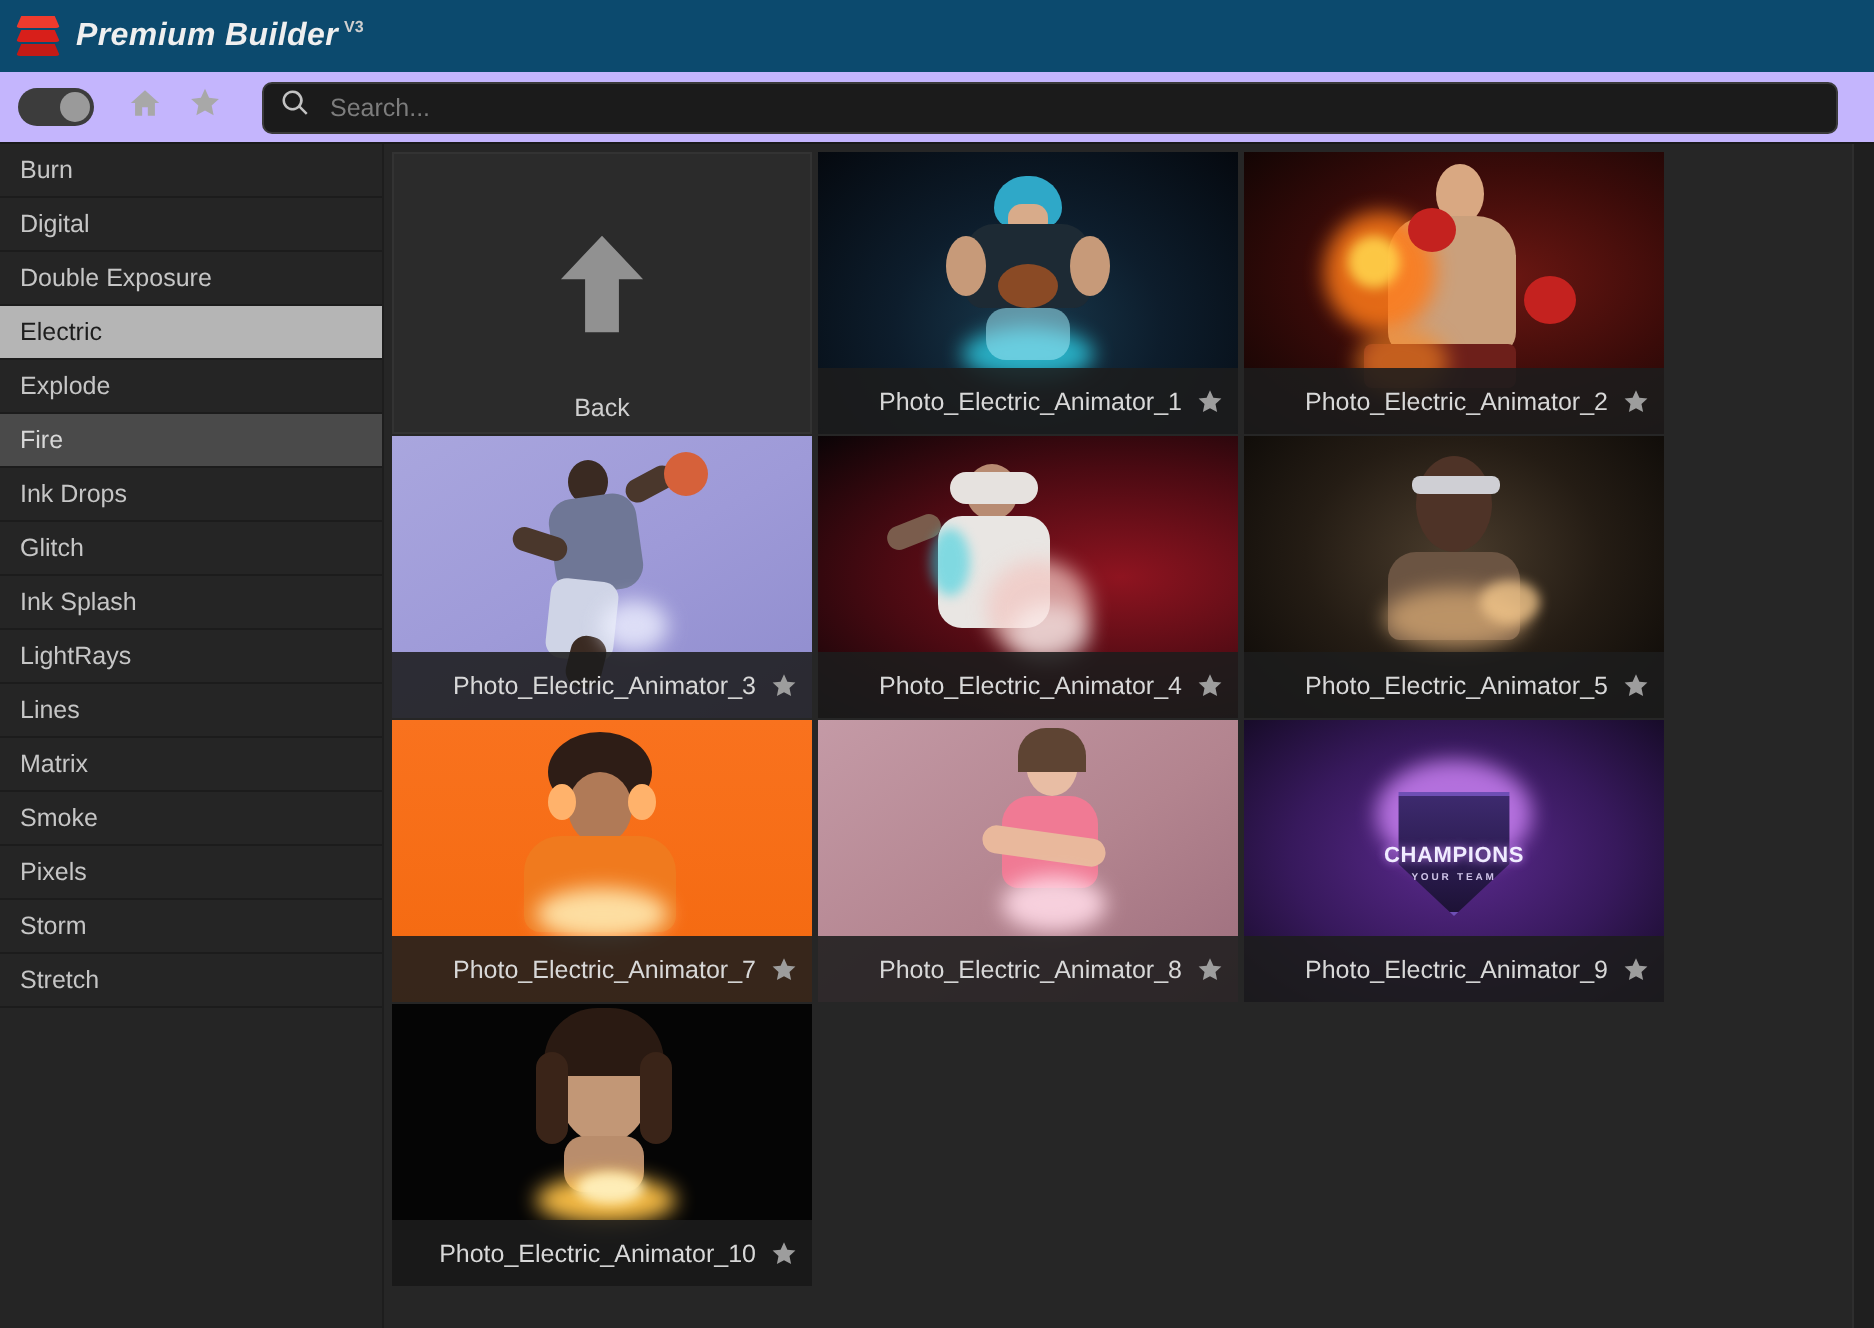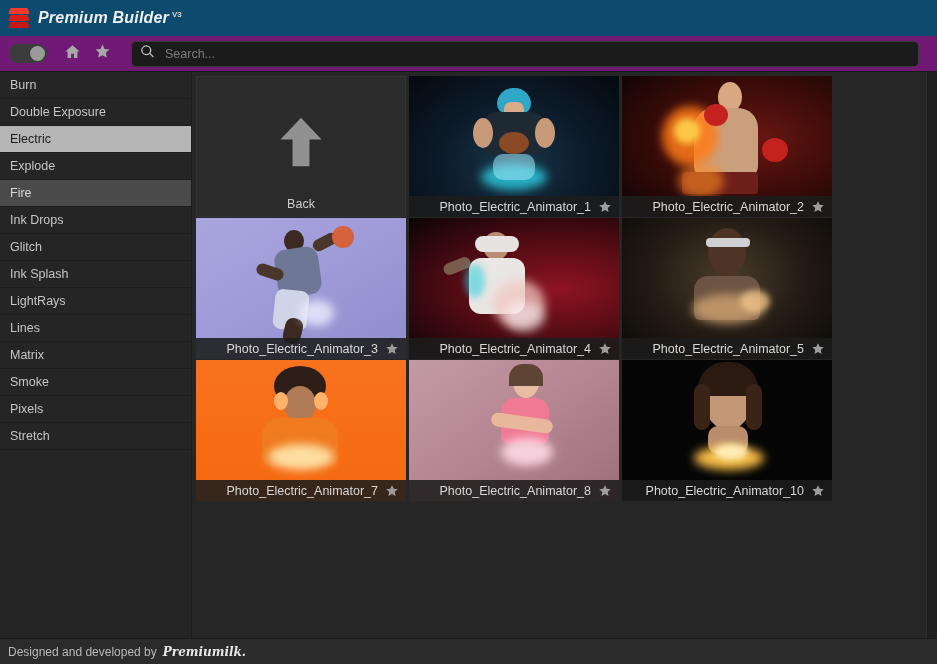--- a/index.html
+++ b/index.html
@@ -38,21 +38,21 @@
     letter-spacing: .2px;
   }
   .app-version {
     color: #cfcfcf; font-size: 8px; font-weight: bold;
     vertical-align: super; margin-left: 3px;
   }
 
   
   .toolbar {
     height: 36px; min-height: 36px;
-    background: #701a75;
+    background: #c4b5fd;
     display: flex; align-items: center;
     padding: 0 9px;
     border-bottom: 1px solid #1a1a1a;
   }
   .toggle {
     width: 38px; height: 19px; border-radius: 10px;
     background: #3c3c3c; position: relative; flex: none;
     margin-right: 12px; cursor: pointer;
   }
   .toggle .knob {
@@ -108,21 +108,21 @@
     overflow: hidden;
   }
   .grid { display: flex; flex-wrap: wrap; width: 642px; }
   .tile {
     width: 210px; height: 141px; margin: 0 3px 1px 0;
     position: relative; cursor: pointer;
     background: #2d2d2d; overflow: hidden;
   }
   .thumb { position: absolute; inset: 0; }
   .caption {
-    position: absolute; left: 0; right: 0; bottom: 0; height: 21px;
+    position: absolute; left: 0; right: 0; bottom: 0; height: 33px;
     background: rgba(28,28,28,.88);
     display: flex; align-items: center; justify-content: flex-end;
     padding: 0 7px;
   }
   .cap-text {
     color: #d8d8d8; font-size: 12.5px; white-space: nowrap;
     margin-right: 7px;
   }
   .cap-star svg { fill: #9d9d9d; display: block; }
 
@@ -252,32 +252,34 @@
           </svg>
       </span>
       <input class="search-input" type="text" placeholder="Search..." style="">
     </div>
   </div>
 
   <div class="body">
 
     <div class="sidebar">
       <div class="side-item">Burn</div>
+      <div class="side-item">Digital</div>
       <div class="side-item">Double Exposure</div>
       <div class="side-item selected">Electric</div>
       <div class="side-item">Explode</div>
       <div class="side-item hover">Fire</div>
       <div class="side-item">Ink Drops</div>
       <div class="side-item">Glitch</div>
       <div class="side-item">Ink Splash</div>
       <div class="side-item">LightRays</div>
       <div class="side-item">Lines</div>
       <div class="side-item">Matrix</div>
       <div class="side-item">Smoke</div>
       <div class="side-item">Pixels</div>
+      <div class="side-item">Storm</div>
       <div class="side-item">Stretch</div>
     </div>
 
     <div class="gallery">
       <div class="grid">
 
         <div class="tile back">
           <div class="back-inner">
             <span class="back-arrow">
               <svg width="58" height="62" viewBox="0 0 24 24">
@@ -420,20 +422,36 @@
           <div class="caption">
             <span class="cap-text">Photo_Electric_Animator_8</span>
             <span class="cap-star">
               <svg width="14" height="14" viewBox="0 0 24 24">
                   <path d="M12 2l2.9 6.3 6.9.8-5.1 4.7 1.4 6.8L12 17.3 5.9 20.6l1.4-6.8L2.2 9.1l6.9-.8z"></path>
                 </svg>
             </span>
           </div>
         </div>
 
+        <div class="tile">
+          <div class="thumb t9">
+            <div class="glow" style="left:66px;top:20px;width:78px;height:54px;background:#c77ef0;opacity:.85;"></div>
+            <div class="badge-shield"></div>
+            <div class="badge-text">CHAMPIONS</div>
+            <div class="badge-sub">YOUR TEAM</div>
+          </div>
+          <div class="caption">
+            <span class="cap-text">Photo_Electric_Animator_9</span>
+            <span class="cap-star">
+              <svg width="14" height="14" viewBox="0 0 24 24">
+                  <path d="M12 2l2.9 6.3 6.9.8-5.1 4.7 1.4 6.8L12 17.3 5.9 20.6l1.4-6.8L2.2 9.1l6.9-.8z"></path>
+                </svg>
+            </span>
+          </div>
+        </div>
 
         <div class="tile">
           <div class="thumb t10">
             <div class="figure oval" style="left:82px;top:8px;width:48px;height:62px;background:#c29776;"></div>
             <div class="figure" style="left:76px;top:2px;width:60px;height:34px;background:#2a1a12;border-radius:30px 30px 8px 8px;"></div>
             <div class="figure" style="left:72px;top:24px;width:16px;height:46px;background:#3a2418;border-radius:8px;"></div>
             <div class="figure" style="left:124px;top:24px;width:16px;height:46px;background:#3a2418;border-radius:8px;"></div>
             <div class="figure" style="left:86px;top:66px;width:40px;height:28px;background:#b98d6c;border-radius:10px;"></div>
             <div class="glow" style="left:72px;top:86px;width:70px;height:24px;background:#ffc247;opacity:.95;"></div>
             <div class="glow-sm" style="left:92px;top:84px;width:34px;height:16px;background:#fff0bd;opacity:.95;"></div>
@@ -446,17 +464,13 @@
                 </svg>
             </span>
           </div>
         </div>
 
       </div>
       <div class="right-edge"></div>
     </div>
   </div>
 
-  <div class="footer">
-    <span class="footer-text">Designed and developed by</span>
-    <span class="footer-brand">Premiumilk.</span>
-  </div>
 </div>
 
 </body></html>

